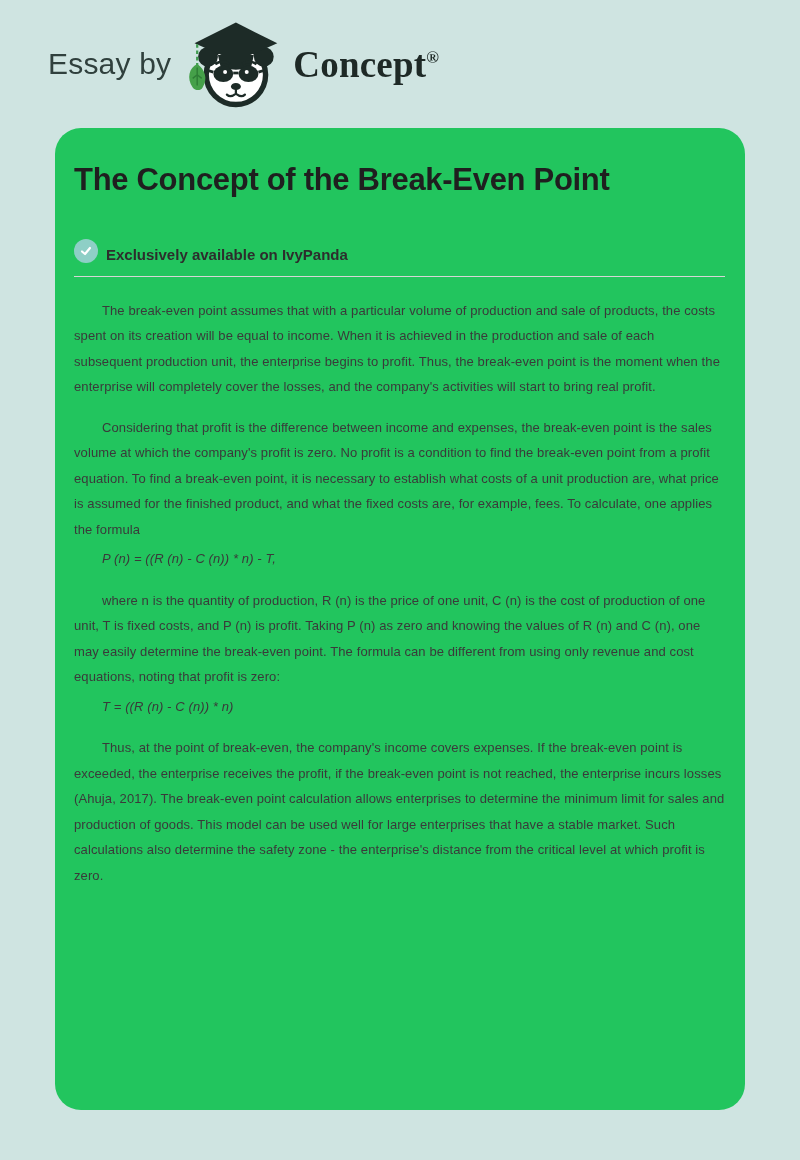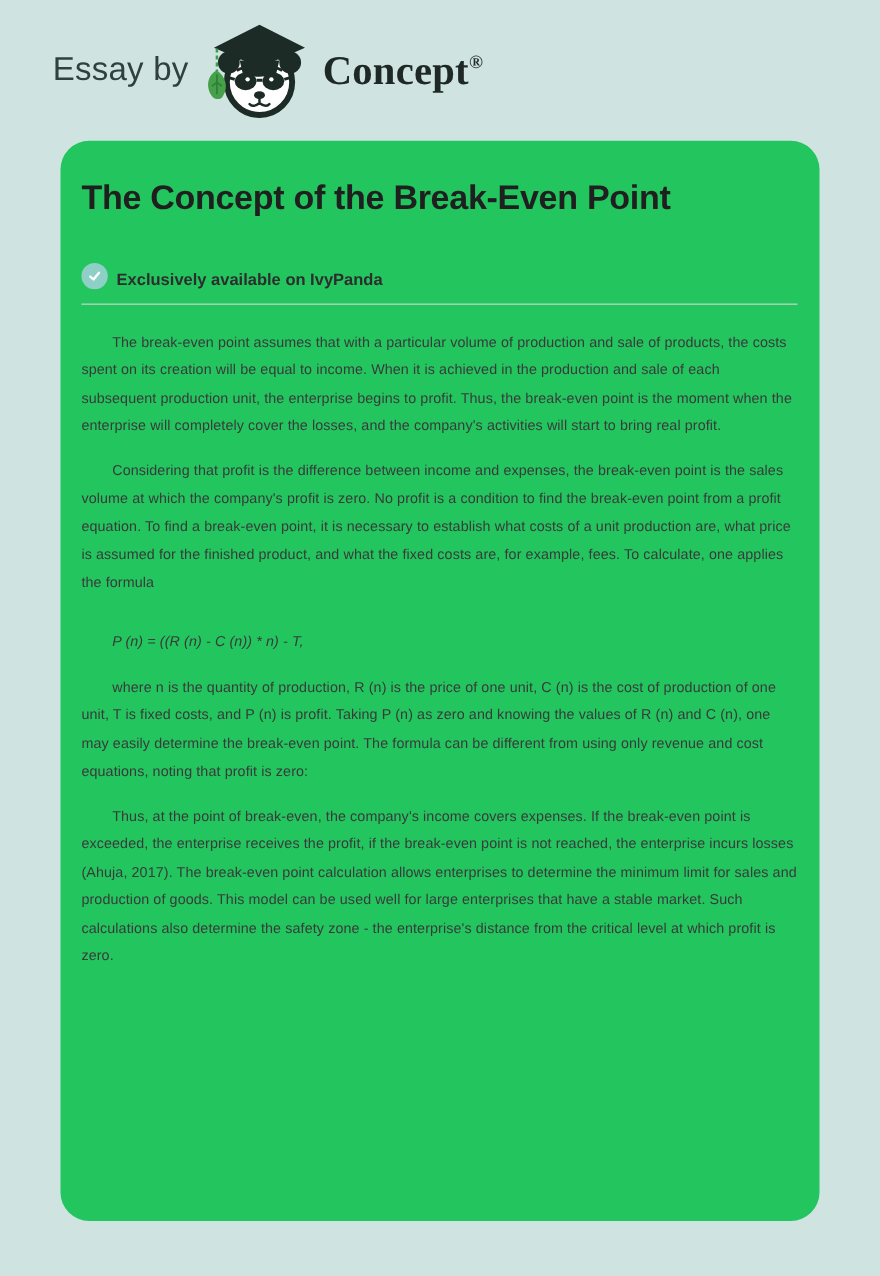--- a/index.html
+++ b/index.html
@@ -98,21 +98,21 @@
   .content p {
     font-size: 13px;
     line-height: 25.5px;
     margin: 15px 0 0 0;
     text-indent: 28px;
     letter-spacing: 0.1px;
   }
   .content p.first { margin-top: 21px; }
   .content p.formula {
     font-style: italic;
-    margin-top: 28px;
+    margin-top: 4px;
     margin-bottom: 16px;
   }
 </style>
 </head>
 <body>
 
 <header class="site-header">
   <span class="essay-by">Essay by</span>
 
   <span class="logo-wrap">
@@ -161,15 +161,16 @@
     <span class="badge-label">Exclusively available on IvyPanda</span>
   </div>
 
   <hr class="divider">
 
   <div class="content">
     <p class="first">The break-even point assumes that with a particular volume of production and sale of products, the costs spent on its creation will be equal to income. When it is achieved in the production and sale of each subsequent production unit, the enterprise begins to profit. Thus, the break-even point is the moment when the enterprise will completely cover the losses, and the company's activities will start to bring real profit.</p>
     <p>Considering that profit is the difference between income and expenses, the break-even point is the sales volume at which the company's profit is zero. No profit is a condition to find the break-even point from a profit equation. To find a break-even point, it is necessary to establish what costs of a unit production are, what price is assumed for the finished product, and what the fixed costs are, for example, fees. To calculate, one applies the formula</p>
     <p class="formula">P (n) = ((R (n) - C (n)) * n) - T,</p>
     <p>where n is the quantity of production, R (n) is the price of one unit, C (n) is the cost of production of one unit, T is fixed costs, and P (n) is profit. Taking P (n) as zero and knowing the values of R (n) and C (n), one may easily determine the break-even point. The formula can be different from using only revenue and cost equations, noting that profit is zero:</p>
+    <p class="formula">T = ((R (n) - C (n)) * n)</p>
     <p>Thus, at the point of break-even, the company's income covers expenses. If the break-even point is exceeded, the enterprise receives the profit, if the break-even point is not reached, the enterprise incurs losses (Ahuja, 2017). The break-even point calculation allows enterprises to determine the minimum limit for sales and production of goods. This model can be used well for large enterprises that have a stable market. Such calculations also determine the safety zone - the enterprise's distance from the critical level at which profit is zero.</p>
   </div>
 </main>
 
 </body></html>

